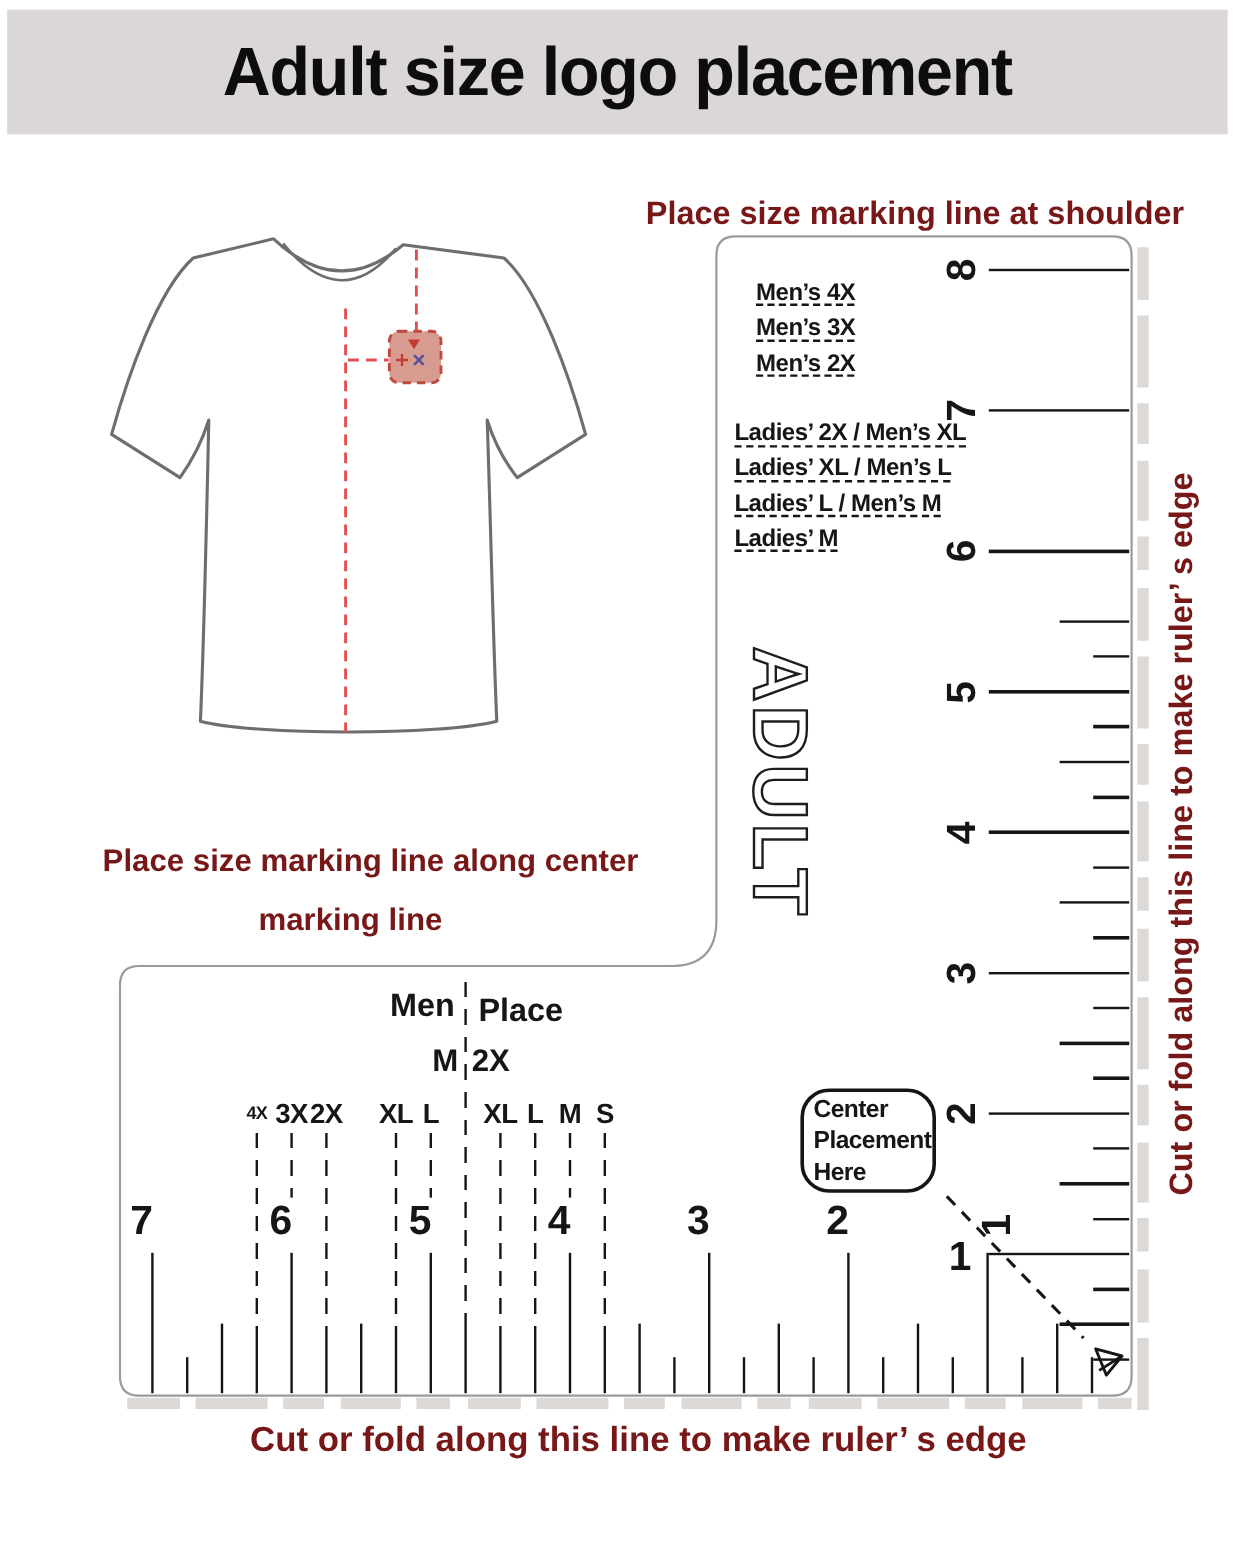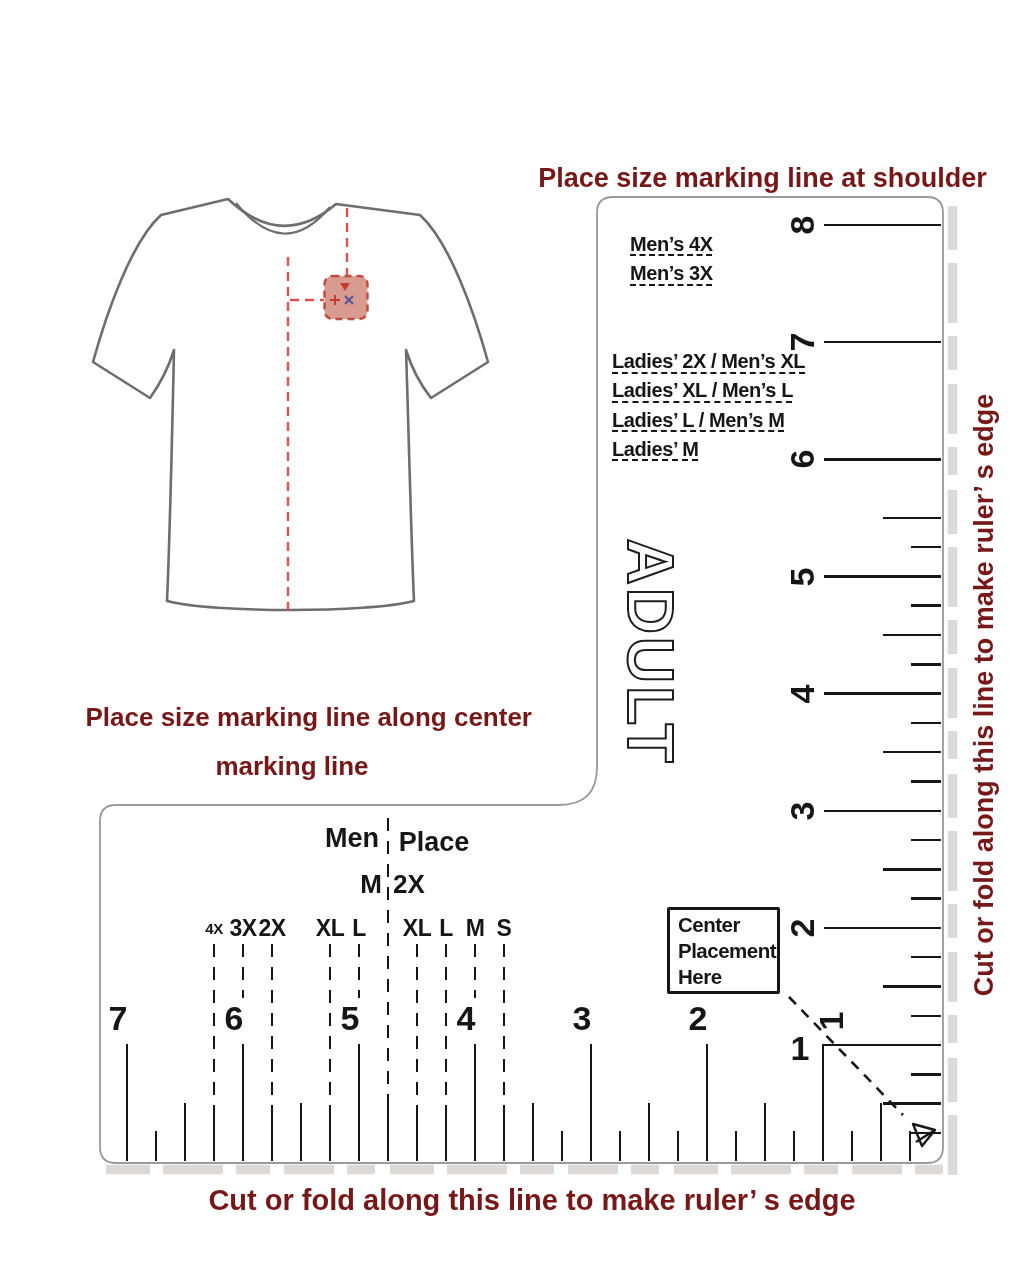--- a/index.html
+++ b/index.html
@@ -16,40 +16,43 @@
   #center-note-1{left:52px;top:702px;width:480px;text-align:right;font-size:26px;}
   #center-note-2{left:52px;top:751px;width:480px;text-align:center;font-size:26px;}
   #bottom-cut-note{left:170px;top:1184px;width:724px;text-align:center;font-size:29px;}
   #side-cut-note{left:654px;top:680px;width:660px;height:30px;text-align:center;font-size:27px;
                  transform:rotate(-90deg);transform-origin:330px 15px;white-space:nowrap;}
   
   #brand{left:57px;top:864px;width:140px;height:28px;text-align:center;font-size:19px;font-weight:700;
          letter-spacing:1px;transform:rotate(-90deg);color:#111;}
   
   #center-box{left:667px;top:907px;width:113px;height:87px;background:#fff;border:3.5px solid #151515;
-              border-radius:2px;z-index:6;padding:2px 0 0 8px;box-sizing:border-box;
+              border-radius:24px;z-index:6;padding:2px 0 0 8px;box-sizing:border-box;
               font-size:20.5px;font-weight:600;line-height:1.27;letter-spacing:-0.5px;}
   
   .ghead{transform:translate(-50%,-50%);font-weight:700;font-size:26px;z-index:4;}
   
   #gen{position:absolute;left:0;top:0;width:100%;height:100%;z-index:3;}
   #gen div,#gen span{position:absolute;}
   .vlabel{font-size:20px;font-weight:600;letter-spacing:-0.4px;white-space:nowrap;
           text-decoration:underline;text-decoration-style:dashed;text-decoration-thickness:1.5px;
           text-underline-offset:4px;}
   .hdash{flex:1 1 auto;height:2.6px;margin-left:7px;align-self:flex-end;
          background:repeating-linear-gradient(90deg,#161616 0 14px,transparent 14px 24px);}
   .hcap{flex:0 0 56px;height:2.6px;align-self:flex-end;background:#161616;}
   .rowflex{display:flex;align-items:flex-end;}
 </style>
 </head>
 <body>
 
 <div id="page">
 
+  <div class="abs" id="banner">
+    <div class="abs" id="title">Adult size logo placement</div>
+  </div>
 
   <svg class="abs" style="left:0;top:0;z-index:1" width="1029" height="1286" viewBox="0 0 1029 1286">
     <path d="M 613 197 H 927 Q 943 197 943 213 V 1147 Q 943 1163 927 1163 H 116 Q 100 1163 100 1147
              V 821 Q 100 805 116 805 H 559 Q 597 805 597 767 V 213 Q 597 197 613 197 Z" fill="#ffffff" stroke="#9a9a9a" stroke-width="1.8"></path>
     <line x1="952.5" y1="206" x2="952.5" y2="1178" stroke="#dcd9d6" stroke-width="9.5" stroke-dasharray="44 13 60 13 34 14 50 13 28 15"></line>
     <line x1="106" y1="1169.5" x2="956" y2="1169.5" stroke="#dcd9d6" stroke-width="9.5" stroke-dasharray="44 13 60 13 34 14 50 13 28 15"></line>
     <line x1="789" y1="997" x2="903" y2="1115" stroke="#161616" stroke-width="2.6" stroke-dasharray="10 8"></line>
     <path d="M 913 1124 L 935 1130 L 922 1146 Z M 935 1130 L 916 1142" fill="none" stroke="#161616" stroke-width="2.4" stroke-linejoin="round"></path>
   </svg>
 
@@ -129,20 +132,25 @@
       <div style="left: 911px; top: 1073px; width: 30px; height: 2.6px; background: rgb(22, 22, 22);"></div>
       <div style="left: 883px; top: 1102.3px; width: 58px; height: 2.6px; background: rgb(22, 22, 22);"></div>
       <div style="left: 911px; top: 1131.6px; width: 30px; height: 2.6px; background: rgb(22, 22, 22);"></div>
       <div class="rowflex" style="left: 630px; top: 229.9px; width: 311px; height: 26px;">
         <span class="vlabel">Men’s 4X</span>
         <div class="hdash"></div>
         <div class="hcap"></div>
       </div>
       <div class="rowflex" style="left: 630px; top: 259.2px; width: 311px; height: 26px;">
         <span class="vlabel">Men’s 3X</span>
+        <div class="hdash"></div>
+        <div class="hcap"></div>
+      </div>
+      <div class="rowflex" style="left: 630px; top: 288.5px; width: 311px; height: 26px;">
+        <span class="vlabel">Men’s 2X</span>
         <div class="hdash"></div>
         <div class="hcap"></div>
       </div>
       <div class="rowflex" style="left: 612px; top: 347px; width: 329px; height: 26px;">
         <span class="vlabel">Ladies’ 2X / Men’s XL</span>
         <div class="hdash"></div>
         <div class="hcap"></div>
       </div>
       <div class="rowflex" style="left: 612px; top: 405.6px; width: 329px; height: 26px;">
         <span class="vlabel">Ladies’ L / Men’s M</span>

